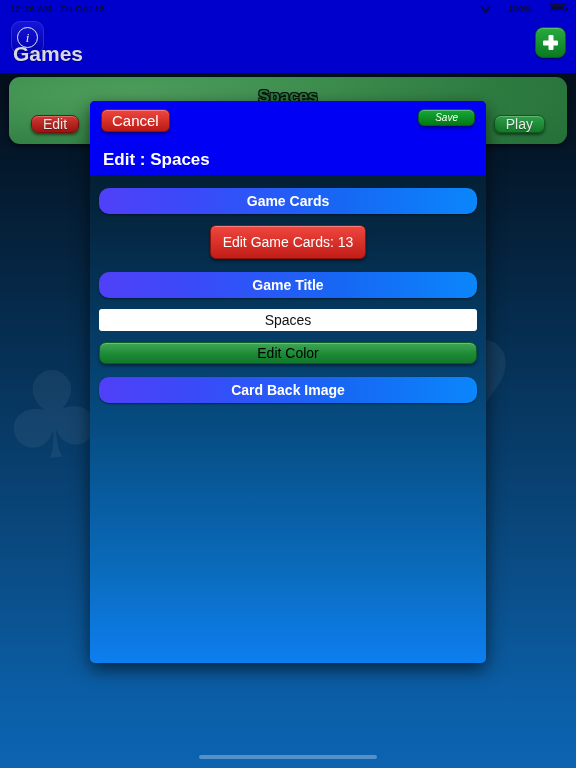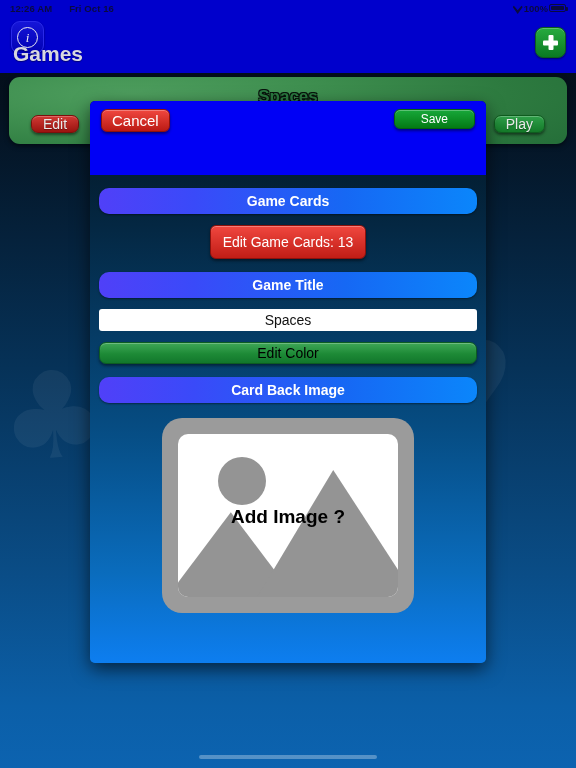--- a/index.html
+++ b/index.html
@@ -14,22 +14,22 @@
   }
 
   
   .statusbar {
     position:absolute; top:0; left:0; width:576px; height:16px;
     background:#0000cc;
     display:flex; align-items:center; justify-content:space-between;
     padding:0 10px;
     font-size:9.5px; font-weight:bold; color:#0a0a40;
   }
-  .sb-left { display:flex; gap:17px; align-items:center; letter-spacing:0.1px;}
-  .sb-right { display:flex; gap:1px; align-items:center; }
+  .sb-left { display:flex; gap:8px; align-items:center; letter-spacing:0.1px;}
+  .sb-right { display:flex; gap:17px; align-items:center; }
   .wifi-ico { width:10px; height:8px; position:relative; display:inline-block; }
   .wifi-ico::before{
     content:""; position:absolute; left:0; top:0; width:10px; height:10px;
     background:#0a0a40;
     clip-path: polygon(50% 100%, 0 30%, 12% 18%, 50% 62%, 88% 18%, 100% 30%);
   }
   .batt { width:17px; height:8px; border:1.2px solid #0a0a40; border-radius:2px; position:relative; }
   .batt::after { content:""; position:absolute; right:-3px; top:2px; width:1.6px; height:3.5px; background:#0a0a40; border-radius:0 1px 1px 0;}
   .batt i { position:absolute; left:1px; top:1px; bottom:1px; width:13px; background:#0a0a40; border-radius:1px; display:block; }
 
@@ -131,23 +131,24 @@
     background: linear-gradient(to bottom, #f0473f, #bb1a14);
     border:1px solid #8e110c;
     border-radius:6px; padding:2px 10px;
     font-size:15px; color:#fff;
     box-shadow: 0 2px 3px rgba(0,0,0,0.45), inset 0 1px 0 rgba(255,255,255,0.3);
   }
   .btn-save {
     position:absolute; right:11px; top:8px;
     background: linear-gradient(to bottom, #18a83a, #037a14);
     border:1px solid #046012;
-    border-radius:6px; padding:2px 26px;
-    font-size:12px; color:#fff;
+    border-radius:6px; padding:2px 16px;
+    font-size:10px; color:#fff;
     box-shadow: 0 2px 3px rgba(0,0,0,0.45), inset 0 1px 0 rgba(255,255,255,0.3);
+    font-style: italic;
   }
   .modal-title {
     position:absolute; left:13px; bottom:5px;
     font-size:17px; font-weight:bold; color:#ffffff;
   }
 
   .modal-body { position:relative; padding:0 9px; }
 
   .section-header {
     height:26px; margin-top:13px;
@@ -252,43 +253,34 @@
   <div class="pill-btn btn-play">Play</div>
 </div>
 
 <div class="watermark">♣ ♠ ♥ ♦ ♣ ♠</div>
 
 <div class="modal">
 
   <div class="modal-header">
     <div class="btn-cancel">Cancel</div>
     <div class="btn-save">Save</div>
+    <div class="modal-title">Edit : Spaces</div>
   </div>
 
   <div class="modal-body">
 
     <div class="section-header">Game Cards</div>
     <div class="edit-cards-wrap">
       <div class="btn-edit-cards">Edit Game Cards: 13</div>
     </div>
 
     <div class="section-header">Game Title</div>
     <div class="title-field" placeholder="Game Title">Spaces</div>
 
     <div class="color-bar">Edit Color</div>
 
     <div class="section-header">Card Back Image</div>
 
-    <div class="img-placeholder-wrap">
-      <div class="img-placeholder">
-        <div class="img-inner">
-          <div class="ph-sun"></div>
-          <div class="ph-mtn-left"></div>
-          <div class="ph-mtn-right"></div>
-          <div class="ph-label">Add Image ?</div>
-        </div>
-      </div>
-    </div>
 
   </div>
 </div>
 
 <div class="home-indicator"></div>
 
 </body></html>

